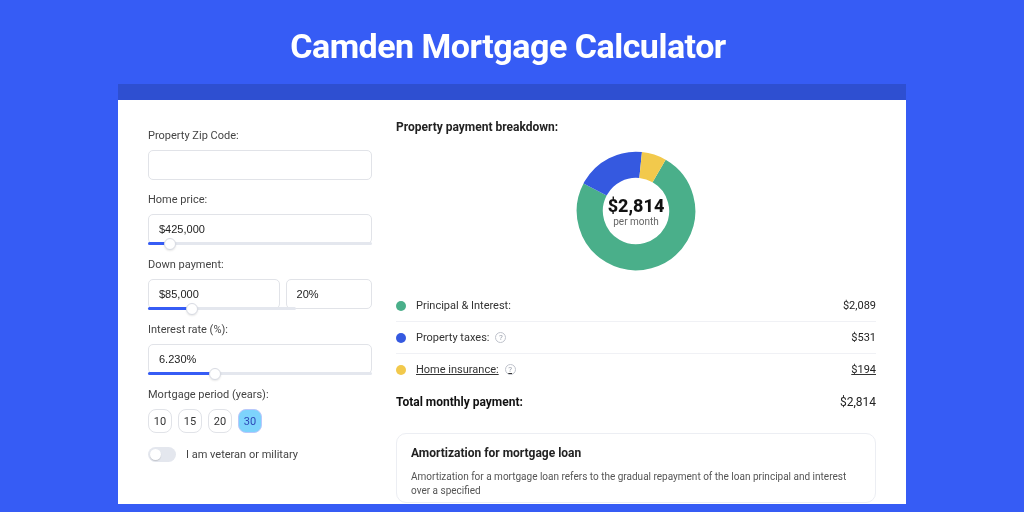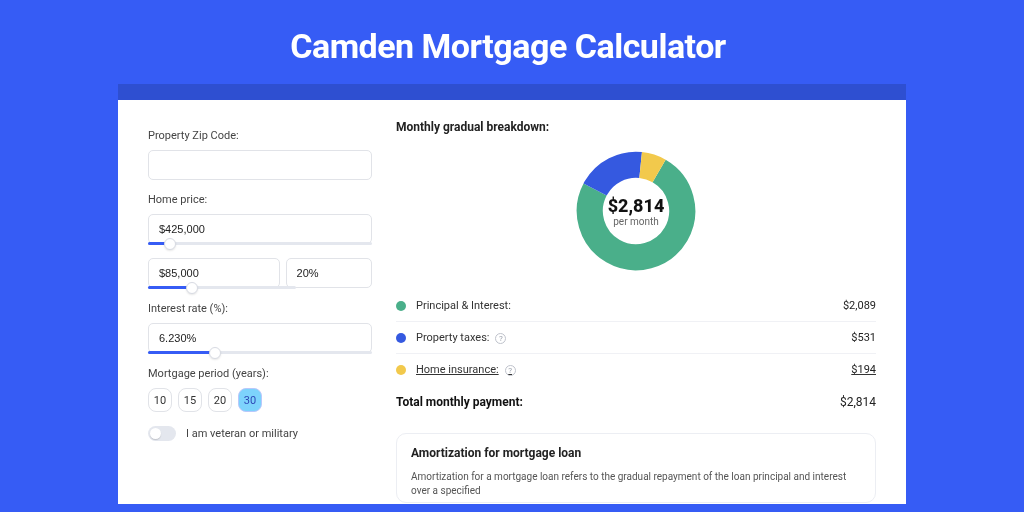--- a/index.html
+++ b/index.html
@@ -144,21 +144,21 @@
   border-bottom: 1px solid #f0f1f5;
   font-size: 11px;
   color:#333;
 }
 .legend-row:last-of-type { border-bottom: none; text-decoration: underline; }
 .dot {
   width: 10px; height: 10px;
   border-radius: 50%;
   margin-right: 10px;
 }
-.legend-label { flex: 1; display:flex; align-items:flex-end; gap:6px;}
+.legend-label { flex: 1; display:flex; align-items:center; gap:6px;}
 .legend-value { font-weight: 400; color:#222; }
 .help-icon {
   width:11px; height:11px;
   border:1px solid #bfc3cc;
   border-radius:50%;
   display:inline-flex;
   align-items:center; justify-content:center;
   font-size:8px;
   color:#9aa0ab;
 }
@@ -197,20 +197,21 @@
     <div class="field">
       <label class="field-label">Home price:</label>
       <input class="input" value="$425,000" style="">
       <div class="slider-track">
         <div class="slider-fill" style="width:10%"></div>
         <div class="slider-thumb" style="left:10%"></div>
       </div>
     </div>
 
     <div class="field">
+      <label class="field-label">Down payment:</label>
       <div class="row">
         <input class="input" value="$85,000" style="">
         <input class="input" value="20%" style="">
       </div>
       <div class="slider-track" style="width:66%">
         <div class="slider-fill" style="width:30%"></div>
         <div class="slider-thumb" style="left:30%"></div>
       </div>
     </div>
 
@@ -235,21 +236,21 @@
 
     <div class="toggle-row">
       <div class="toggle"></div>
       <span class="toggle-label">I am veteran or military</span>
     </div>
 
   </div>
 
   <div class="right-col">
 
-    <div class="section-title">Monthly gradual breakdown:</div>
+    <div class="section-title">Property payment breakdown:</div>
 
     <div class="donut-wrap">
       <div class="donut">
         <svg viewBox="0 0 42 42" id="donut-svg" style="transform: rotate(-60deg);">
             <circle cx="21" cy="21" r="15.915" fill="transparent" stroke="#4aaf8a" stroke-width="9" stroke-dasharray="74.23596304193319 25.76403695806681" stroke-dashoffset="0"></circle>
             <circle cx="21" cy="21" r="15.915" fill="transparent" stroke="#3559e0" stroke-width="9" stroke-dasharray="18.86993603411514 81.13006396588486" stroke-dashoffset="-74.23596304193319"></circle>
             <circle cx="21" cy="21" r="15.915" fill="transparent" stroke="#f2c94c" stroke-width="9" stroke-dasharray="6.89410092395167 93.10589907604833" stroke-dashoffset="-93.10589907604833"></circle>
           </svg>
         <div class="donut-center">
           <div class="donut-amount">$2,814</div>

